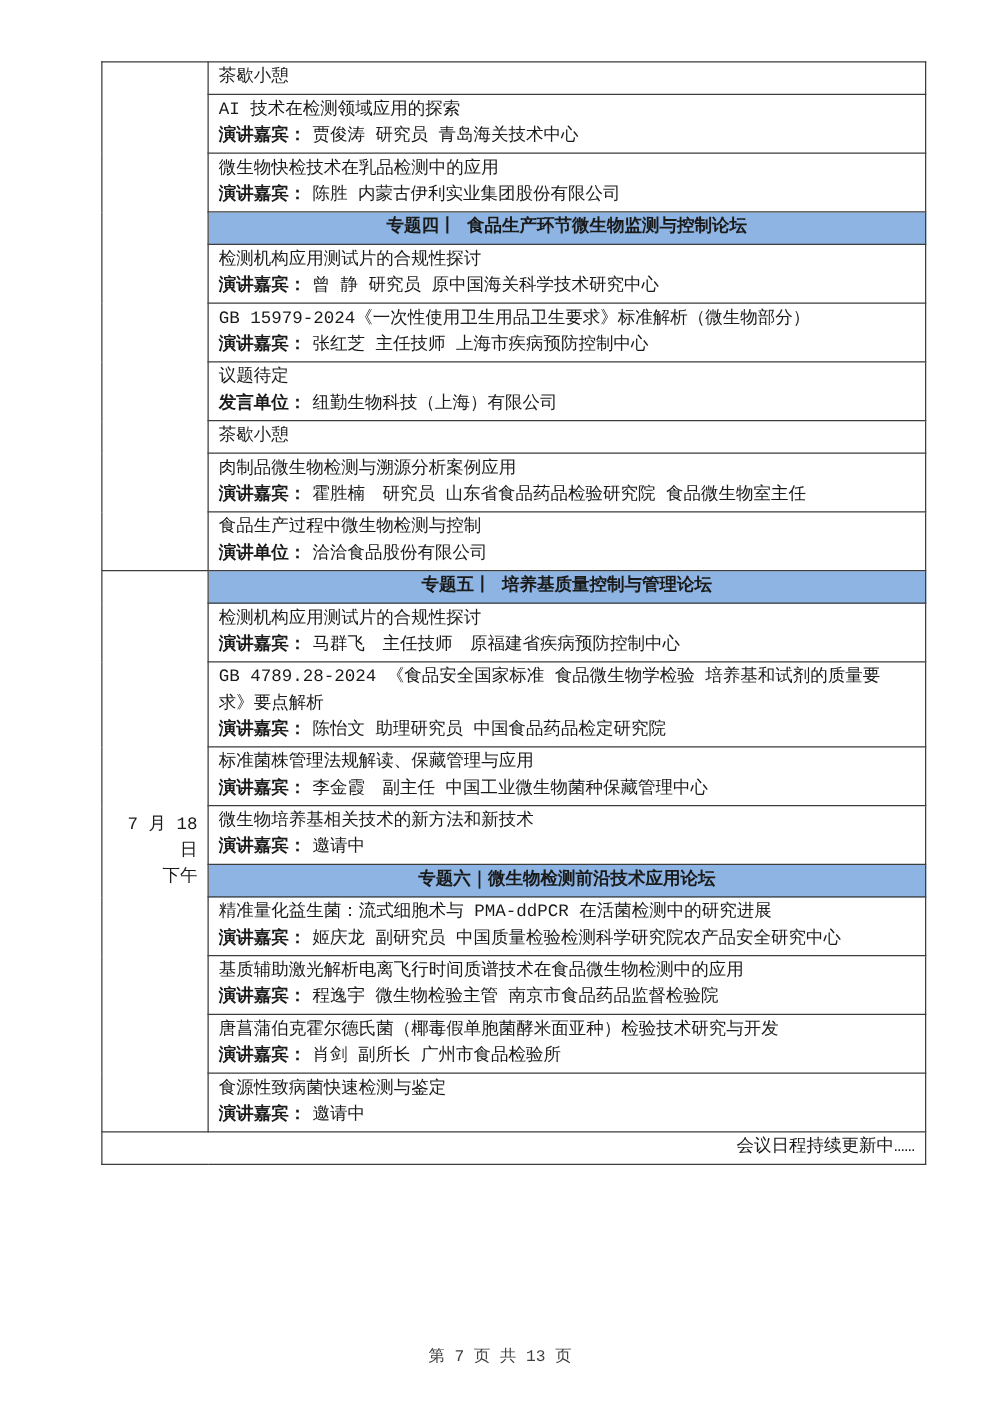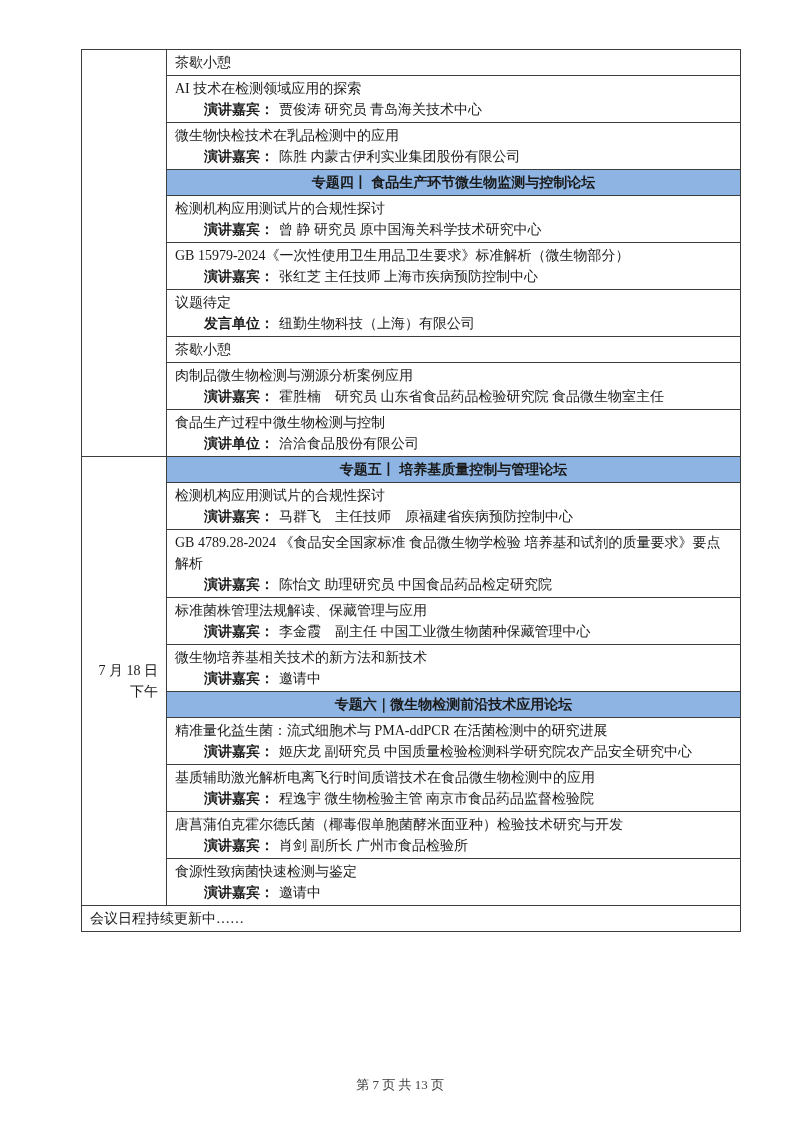--- a/index.html
+++ b/index.html
@@ -1,20 +1,20 @@
 <!DOCTYPE html>
 <html style="--header-bg: #8DB4E2;"><head>
 <meta charset="utf-8">
 <style>
   html,body { margin:0; padding:0; }
   .page {
     position:relative;
     width:800px; height:1131px;
     background:#ffffff;
-    font-family:Liberation Serif, serif;
+    font-family:Liberation Mono, monospace;
     color:#1a1a1a;
     overflow:hidden;
   }
   table.schedule {
     position:absolute; left:81px; top:49px;
     width:660px;
     border-collapse:collapse;
     table-layout:fixed;
   }
   table.schedule td {
@@ -32,24 +32,24 @@
     font-size:14px;
   }
   td.header-cell {
     background:var(--header-bg,#8DB4E2);
     text-align:center;
     font-weight:bold;
     font-size:14.5px;
     padding:4px 8px;
   }
   td.note-cell {
-    text-align:left;
+    text-align:right;
     padding:4px 8px;
   }
-  .speaker-label { font-weight:bold;margin-left:29px; }
+  .speaker-label { font-weight:bold; }
   .speaker-value { margin-left:5px; }
   .session-title { font-weight:normal; }
   .page-footer {
     position:absolute;
     left:0; top:1076px;
     width:100%;
     text-align:center;
     font-size:13px;
     color:#404040;
   }

